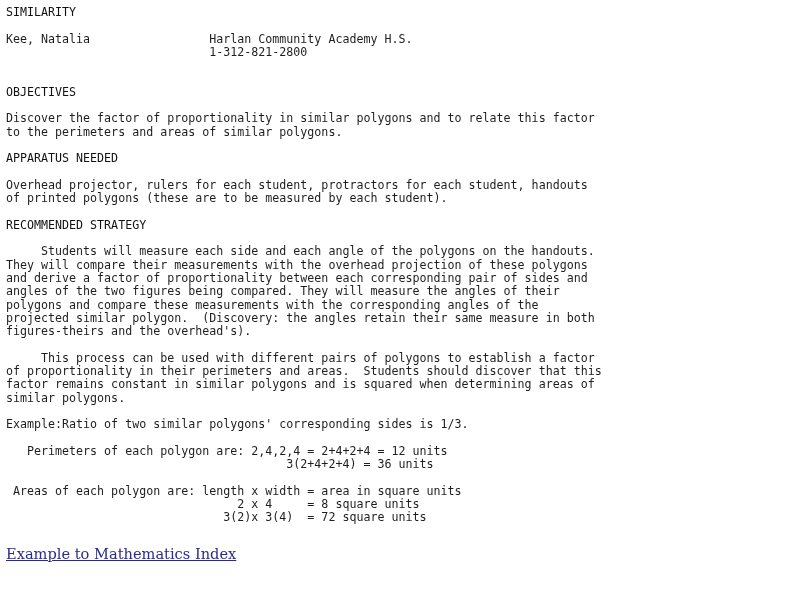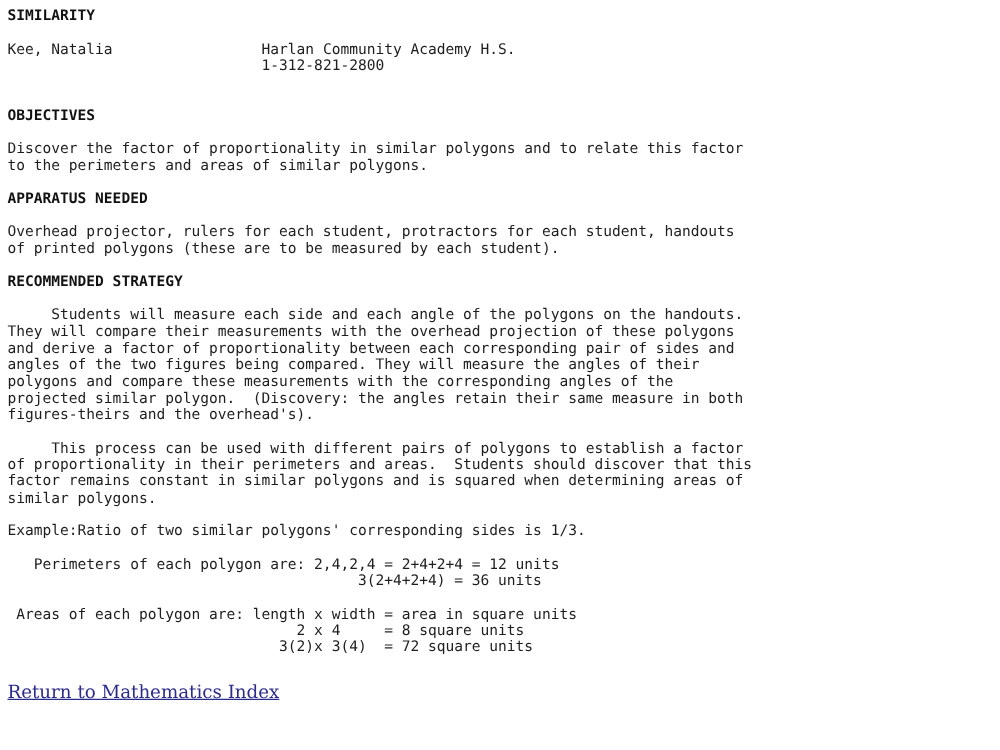--- a/index.html
+++ b/index.html
@@ -23,32 +23,32 @@
       line-height: 13.3px;
       color: #1e1e1e;
       white-space: pre;
     }
     .line {
       display: block;
       height: 13.3px;
       white-space: pre;
     }
     .heading {
-      font-weight: bold;
+      font-weight: normal;
       color: #111111;
     }
     .return-link {
       position: absolute;
       left: 6px;
       top: 545px;
       font-family: "DejaVu Serif", "Liberation Serif", serif;
       font-size: 14.6px;
       color: #2b2b8c;
       text-decoration: underline;
       cursor: pointer;
     }
   </style>
 </head>
 <body>
 
 <pre class="doc"><span class="line heading">SIMILARITY</span><span class="line"> </span><span class="line"><span>Kee, Natalia</span><span>                 </span><span>Harlan Community Academy H.S.</span></span><span class="line"><span>                             </span><span>1-312-821-2800</span></span><span class="line"> </span><span class="line"> </span><span class="line heading">OBJECTIVES</span><span class="line"> </span><span class="line">Discover the factor of proportionality in similar polygons and to relate this factor</span><span class="line">to the perimeters and areas of similar polygons.</span><span class="line"> </span><span class="line heading">APPARATUS NEEDED</span><span class="line"> </span><span class="line">Overhead projector, rulers for each student, protractors for each student, handouts</span><span class="line">of printed polygons (these are to be measured by each student).</span><span class="line"> </span><span class="line heading">RECOMMENDED STRATEGY</span><span class="line"> </span><span class="line">     Students will measure each side and each angle of the polygons on the handouts.</span><span class="line">They will compare their measurements with the overhead projection of these polygons</span><span class="line">and derive a factor of proportionality between each corresponding pair of sides and</span><span class="line">angles of the two figures being compared. They will measure the angles of their</span><span class="line">polygons and compare these measurements with the corresponding angles of the</span><span class="line">projected similar polygon.  (Discovery: the angles retain their same measure in both</span><span class="line">figures-theirs and the overhead's).</span><span class="line"> </span><span class="line">     This process can be used with different pairs of polygons to establish a factor</span><span class="line">of proportionality in their perimeters and areas.  Students should discover that this</span><span class="line">factor remains constant in similar polygons and is squared when determining areas of</span><span class="line">similar polygons.</span><span class="line"> </span><span class="line">Example:Ratio of two similar polygons' corresponding sides is 1/3.</span><span class="line"> </span><span class="line">   Perimeters of each polygon are: 2,4,2,4 = 2+4+2+4 = 12 units</span><span class="line">                                        3(2+4+2+4) = 36 units</span><span class="line"> </span><span class="line"> Areas of each polygon are: length x width = area in square units</span><span class="line">                                 2 x 4     = 8 square units</span><span class="line">                               3(2)x 3(4)  = 72 square units</span></pre>
 
-<a class="return-link">Return to Mathematics Index</a>
+<a class="return-link">Example to Mathematics Index</a>
 
 </body></html>

